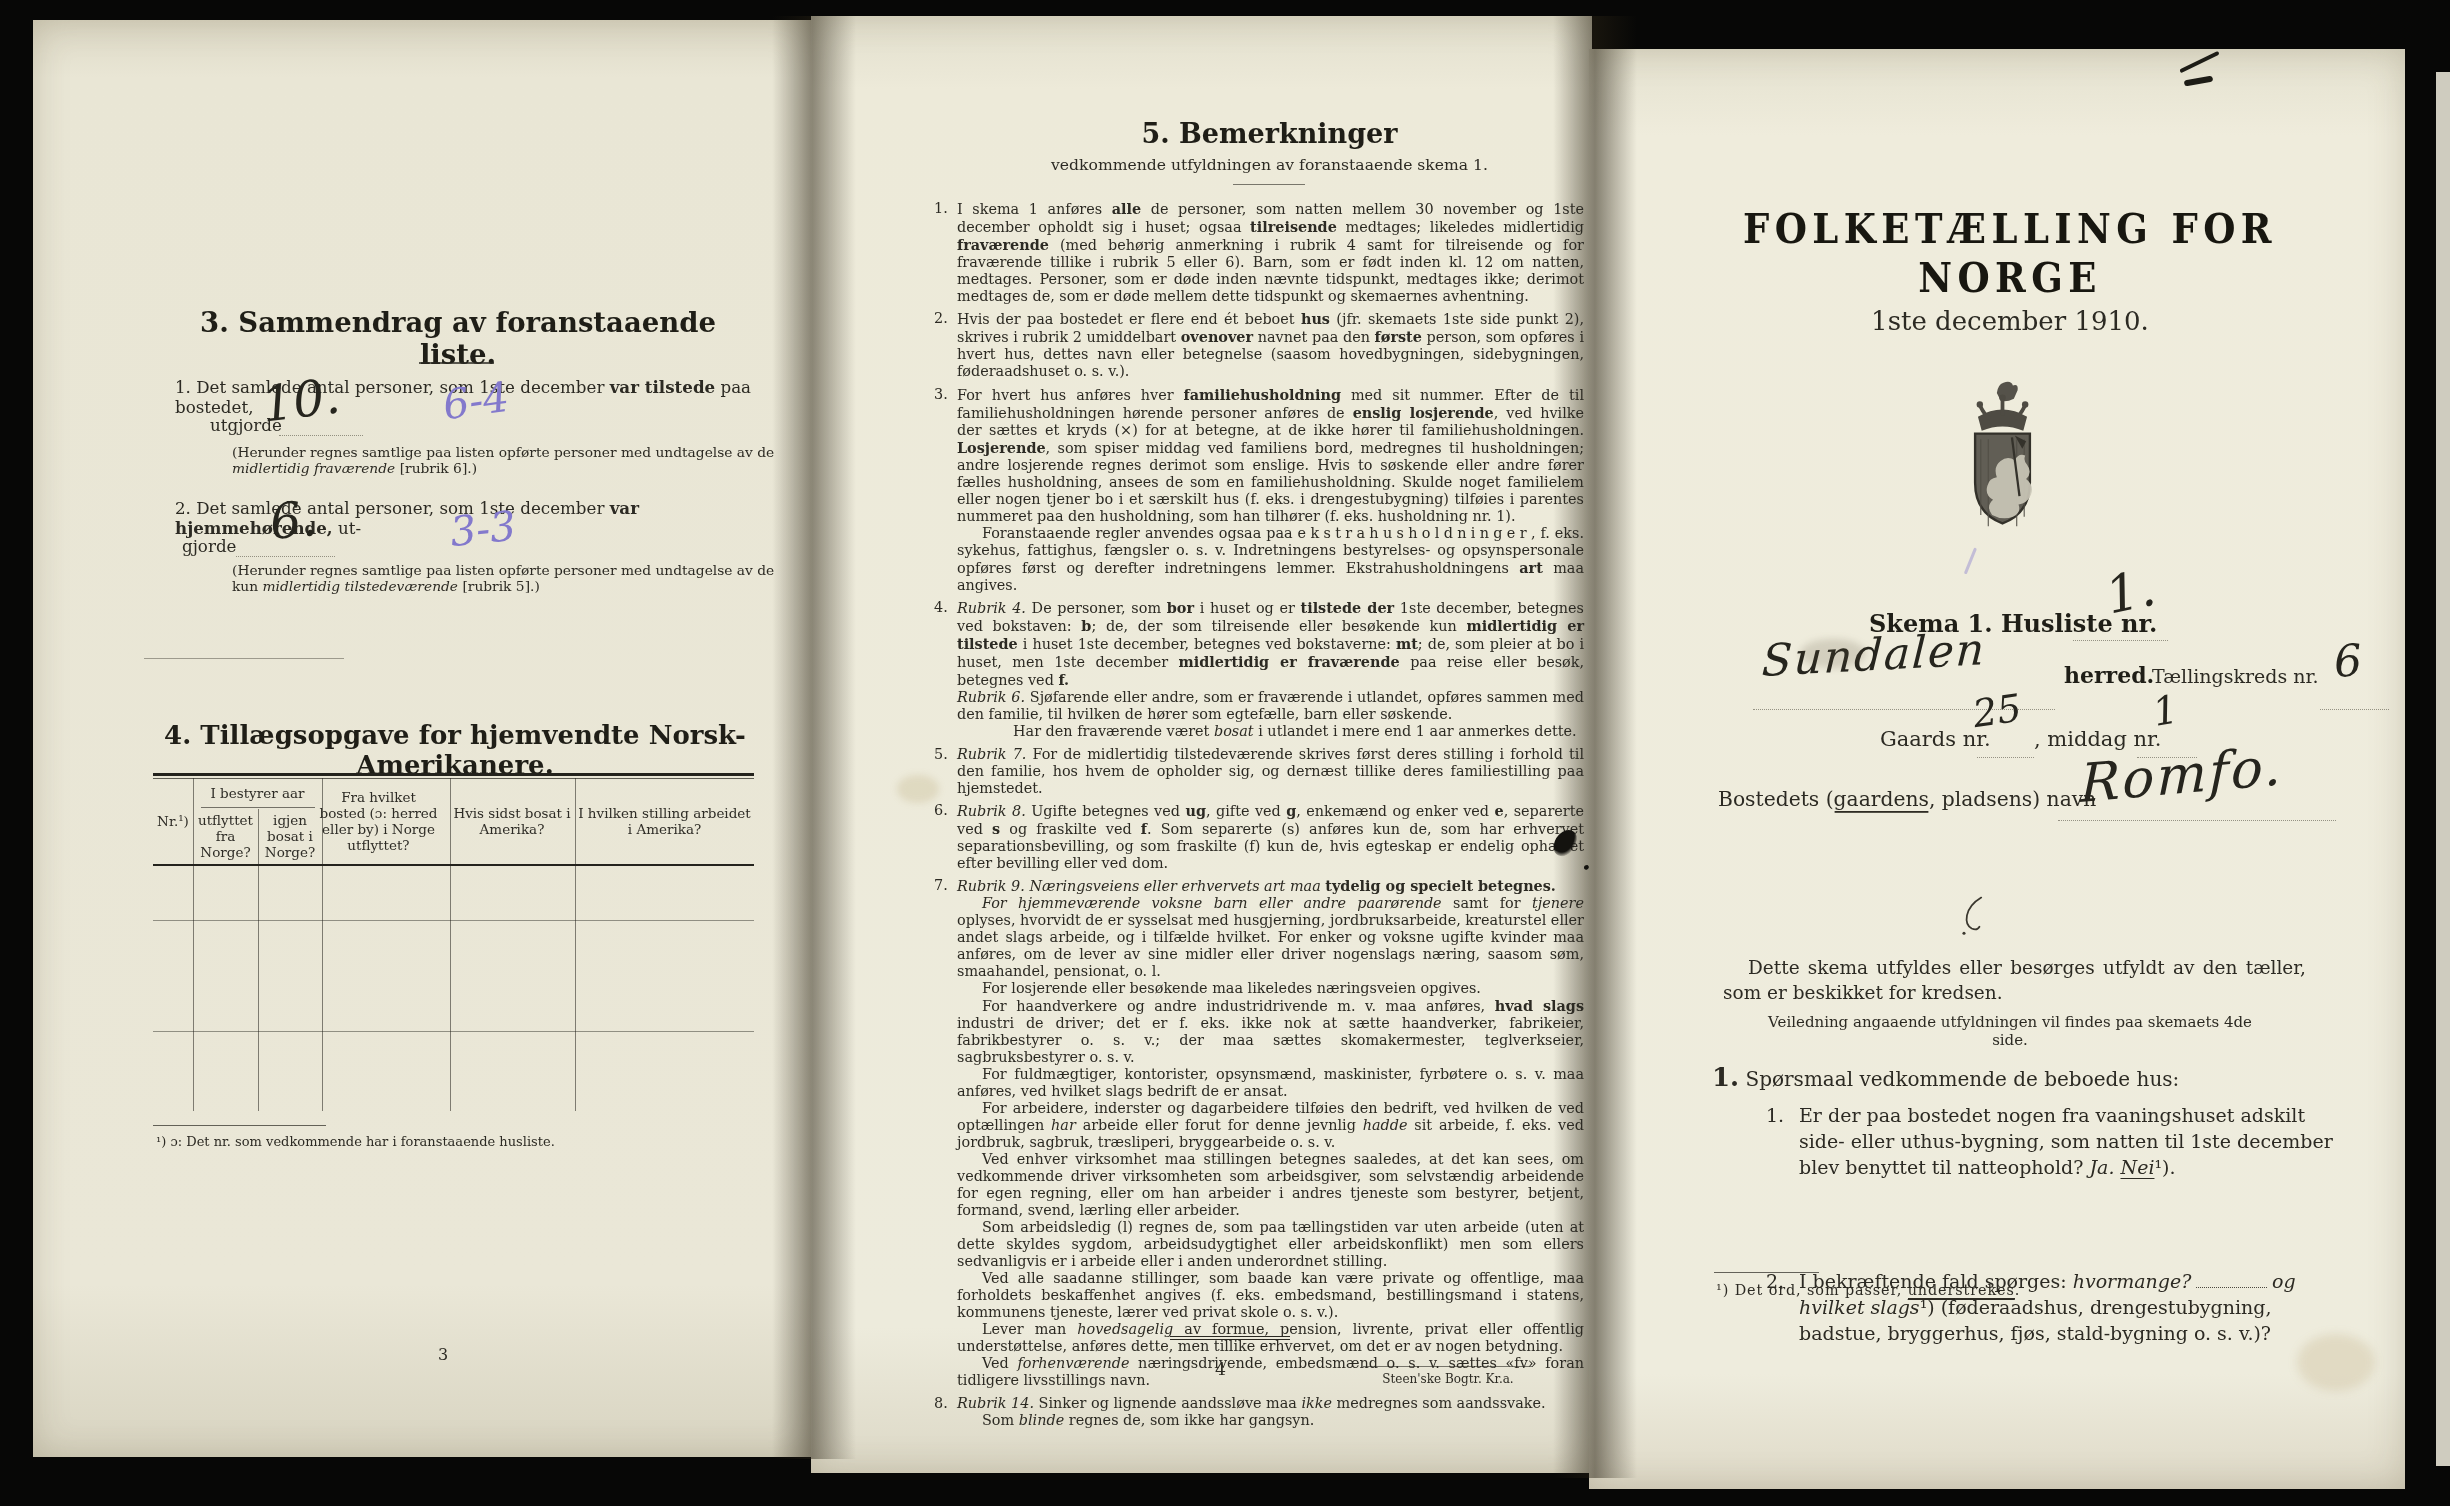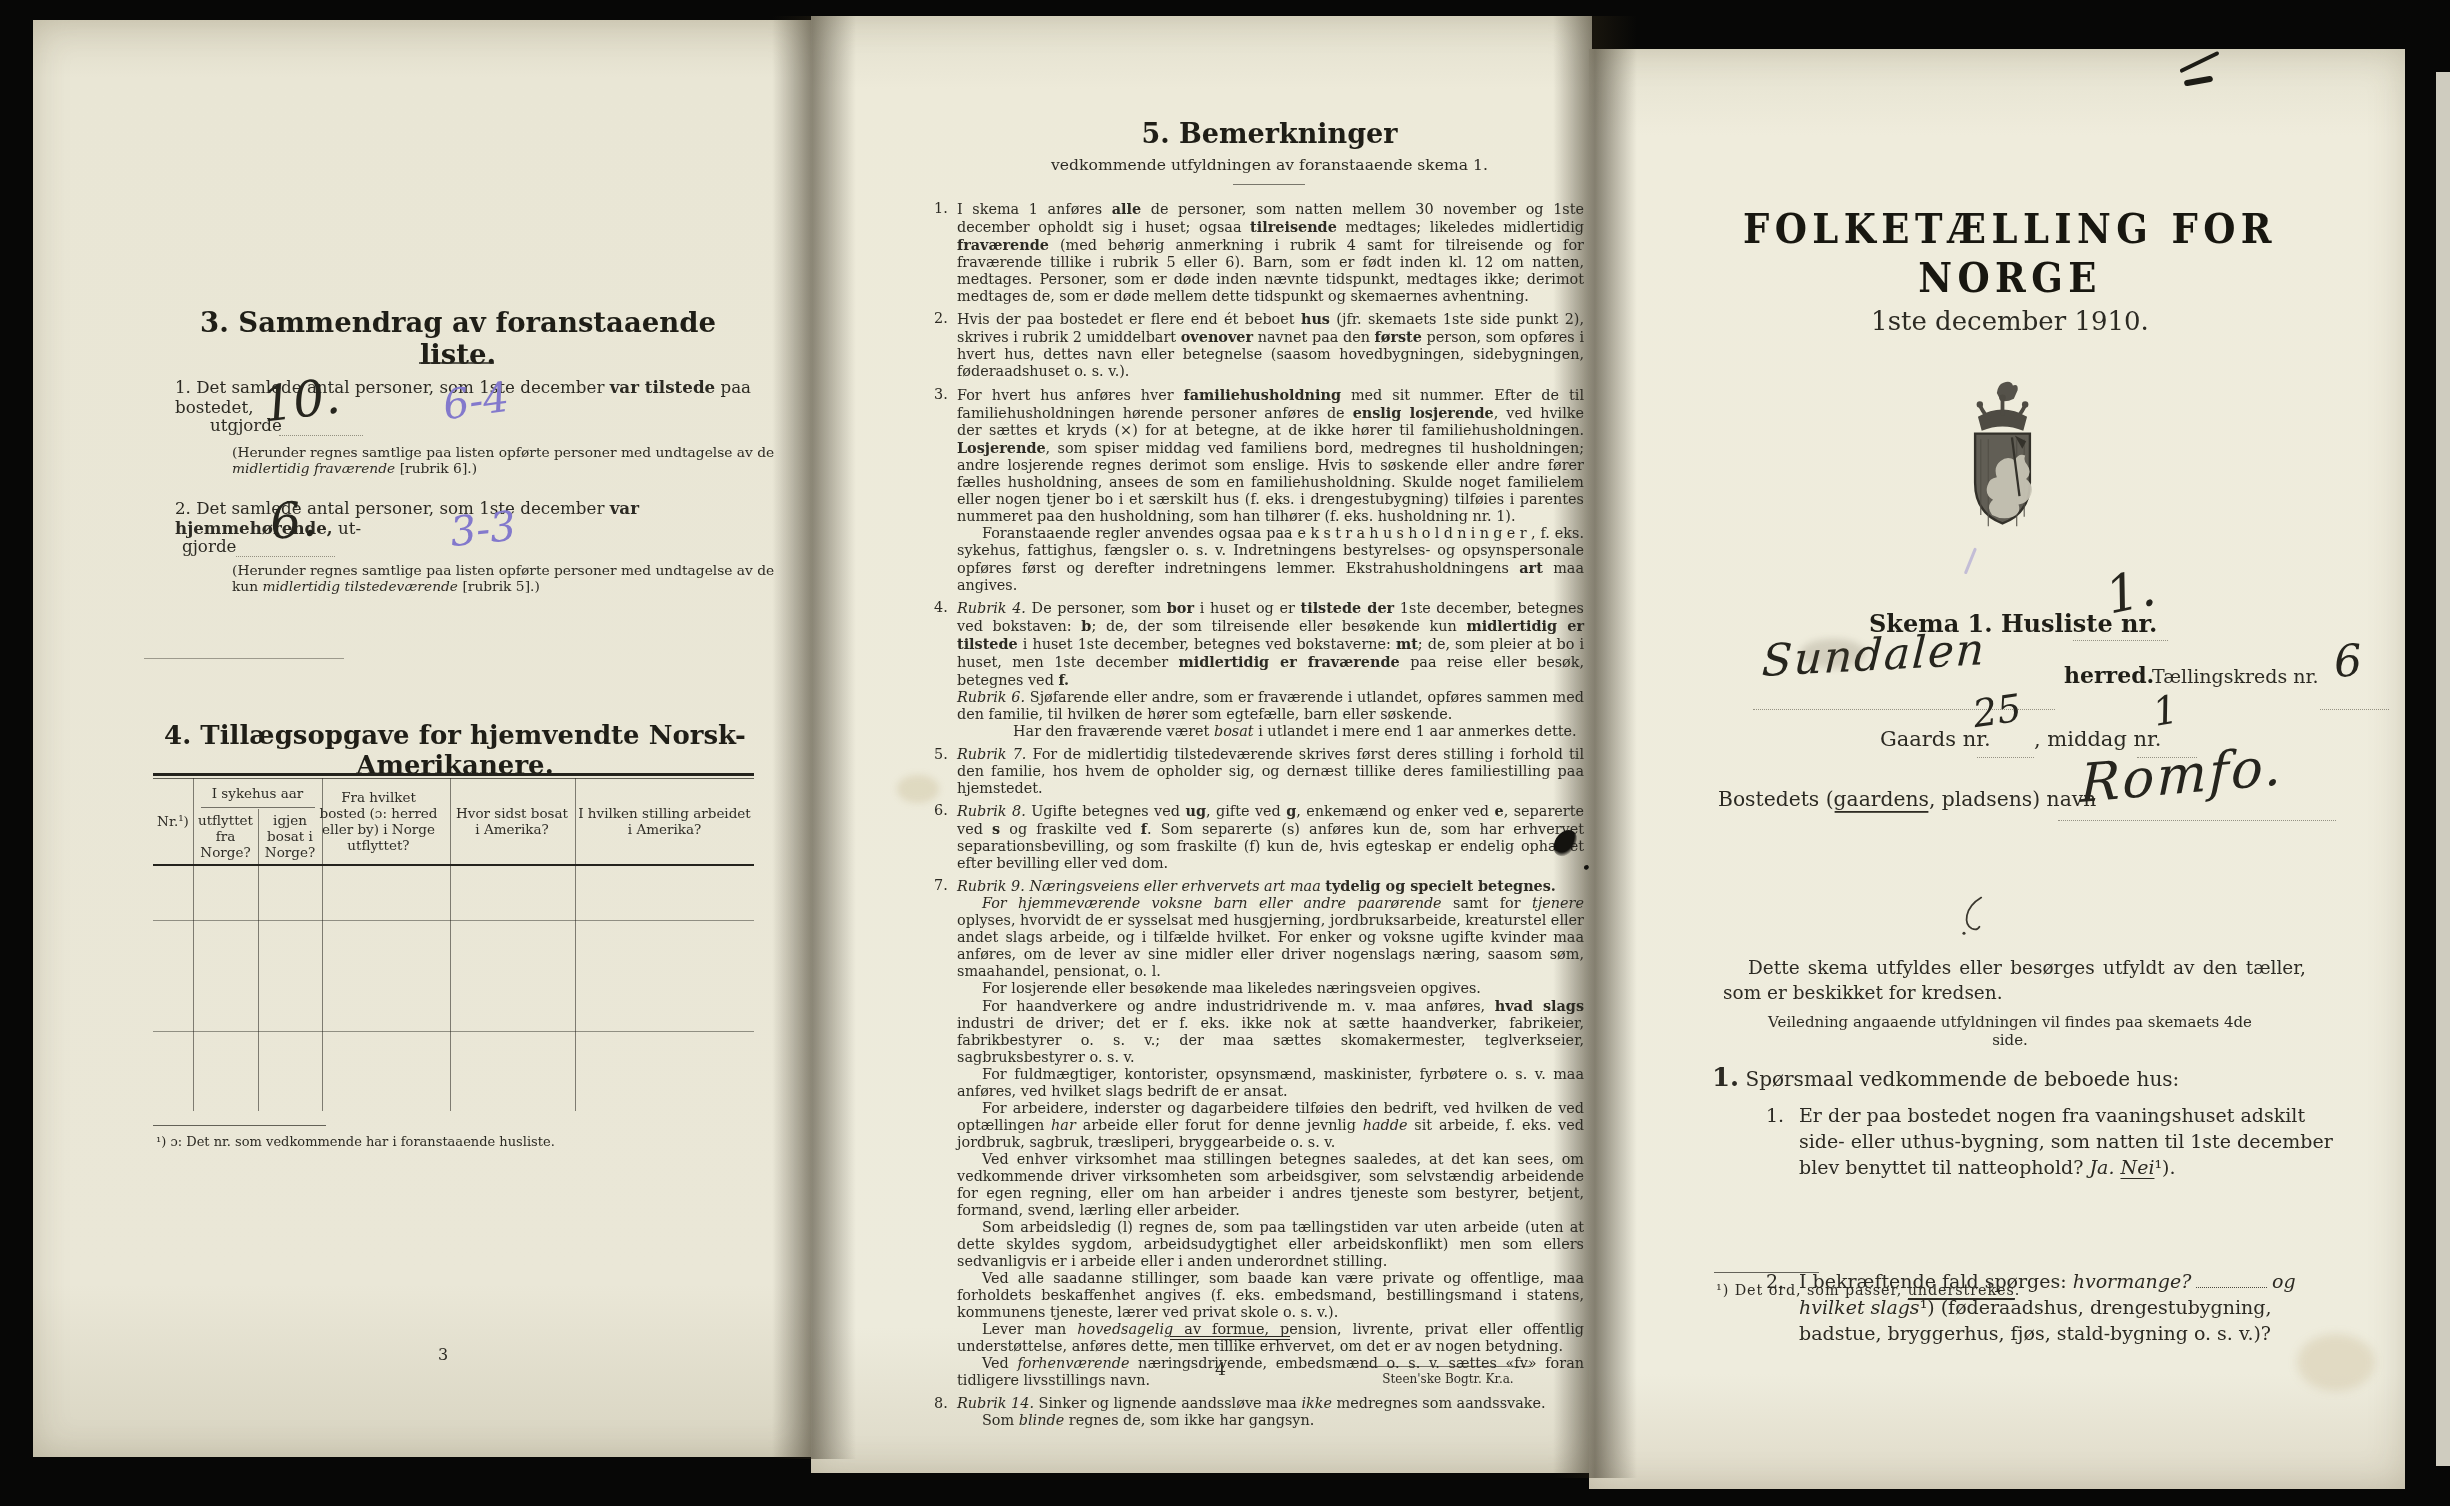--- a/index.html
+++ b/index.html
@@ -105,26 +105,26 @@
     <div class="tline" style="left:0;top:91px;width:601px;height:2.4px;"></div>
     <div class="tline" style="left:40px;top:5.4px;width:1.2px;height:333px;opacity:.55;"></div>
     <div class="tline" style="left:105px;top:36px;width:1.2px;height:302px;opacity:.55;"></div>
     <div class="tline" style="left:169px;top:5.4px;width:1.2px;height:333px;opacity:.55;"></div>
     <div class="tline" style="left:297px;top:5.4px;width:1.2px;height:333px;opacity:.55;"></div>
     <div class="tline" style="left:422px;top:5.4px;width:1.2px;height:333px;opacity:.55;"></div>
     <div class="tline" style="left:0;top:147px;width:601px;height:0.6px;opacity:.45;"></div>
     <div class="tline" style="left:0;top:258px;width:601px;height:0.6px;opacity:.45;"></div>
 
     <div class="tcell" style="left:0;top:6px;width:40px;height:84px;">Nr.¹)</div>
-    <div class="tcell" style="left:40px;top:7.2px;width:129px;height:26px;">I sykehus aar</div>
+    <div class="tcell" style="left:40px;top:7.2px;width:129px;height:26px;">I bestyrer aar</div>
     <div class="tline" style="left:48px;top:34px;width:114px;height:0.6px;opacity:.6;"></div>
     <div class="tcell" style="left:40px;top:35px;width:65px;height:56px;">utflyttet fra Norge?</div>
     <div class="tcell" style="left:105px;top:35px;width:64px;height:56px;">igjen bosat i Norge?</div>
     <div class="tcell" style="left:164px;top:6px;width:123px;height:84px;">Fra hvilket bosted (ɔ: herred eller by) i Norge utflyttet?</div>
-    <div class="tcell" style="left:299px;top:6px;width:120px;height:84px;">Hvor sidst bosat i Amerika?</div>
+    <div class="tcell" style="left:299px;top:6px;width:120px;height:84px;">Hvis sidst bosat i Amerika?</div>
     <div class="tcell" style="left:424px;top:6px;width:175px;height:84px;">I hvilken stilling arbeidet i Amerika?</div>
   </div>
 
   <div class="abs rule" style="left:153px;top:1125px;width:173px;height:1.2px;opacity:.7;"></div>
   <div class="abs" style="left:156px;top:1134px;font-size:13px;">¹)  ɔ: Det nr. som vedkommende har i foranstaaende husliste.</div>
   <div class="abs" style="left:438px;top:1345px;font-size:16px;">3</div>
 
   <div class="abs ctr b" style="left:957px;top:118px;width:625px;font-size:27px;color:#1f1e17;">5.  Bemerkninger</div>
   <div class="abs ctr" style="left:957px;top:156px;width:625px;font-size:15.6px;">vedkommende utfyldningen av foranstaaende skema 1.</div>
   <div class="abs rule" style="left:1233px;top:184px;width:72px;height:1.2px;opacity:.6;"></div>

